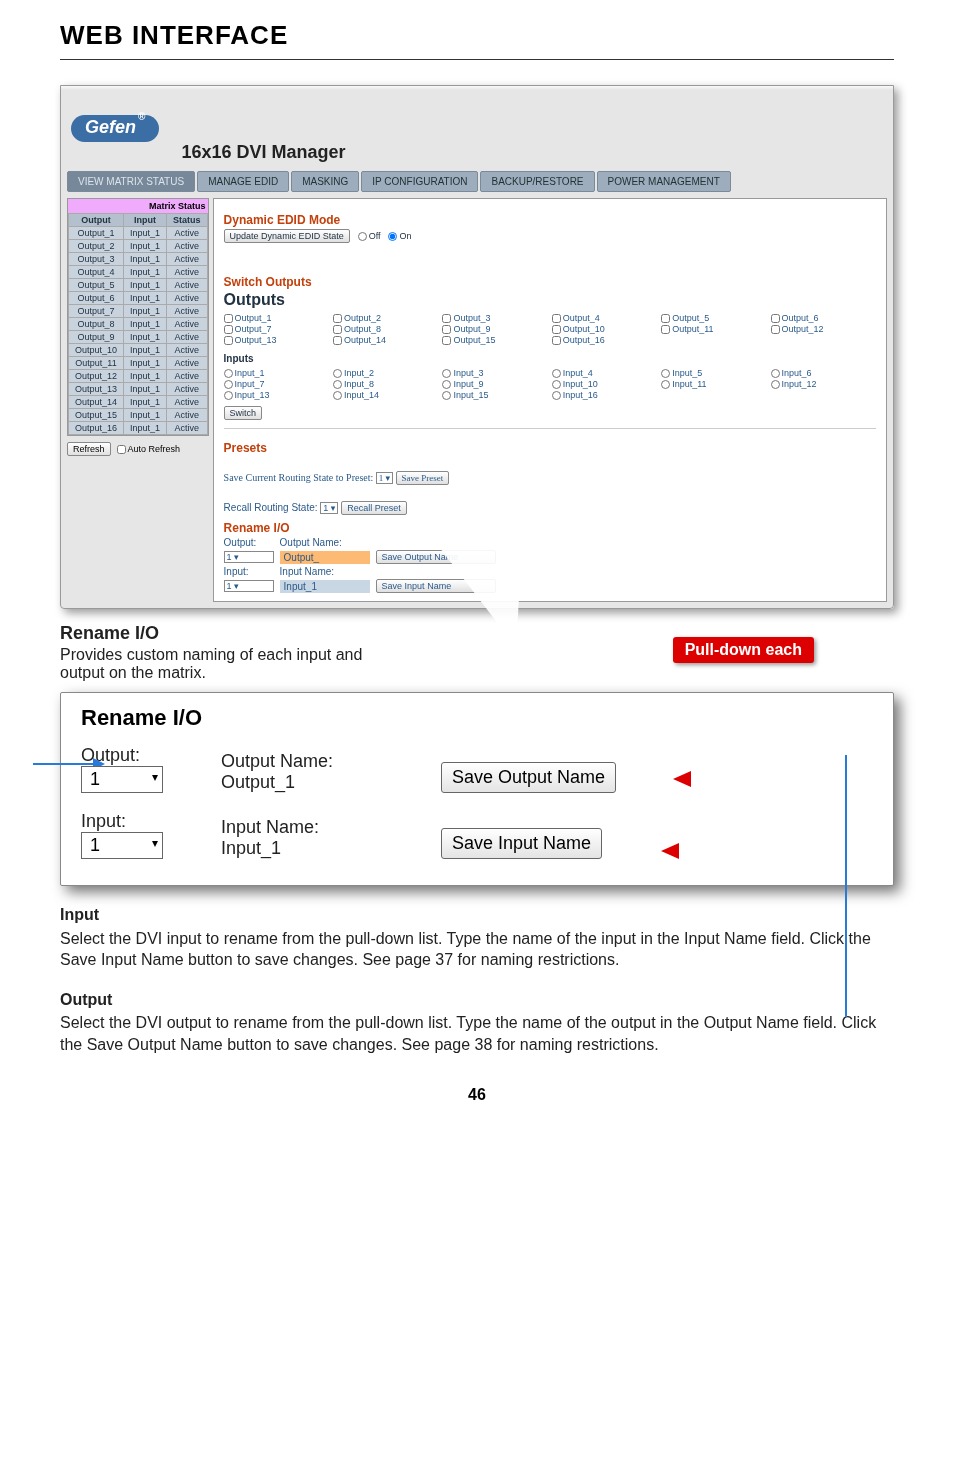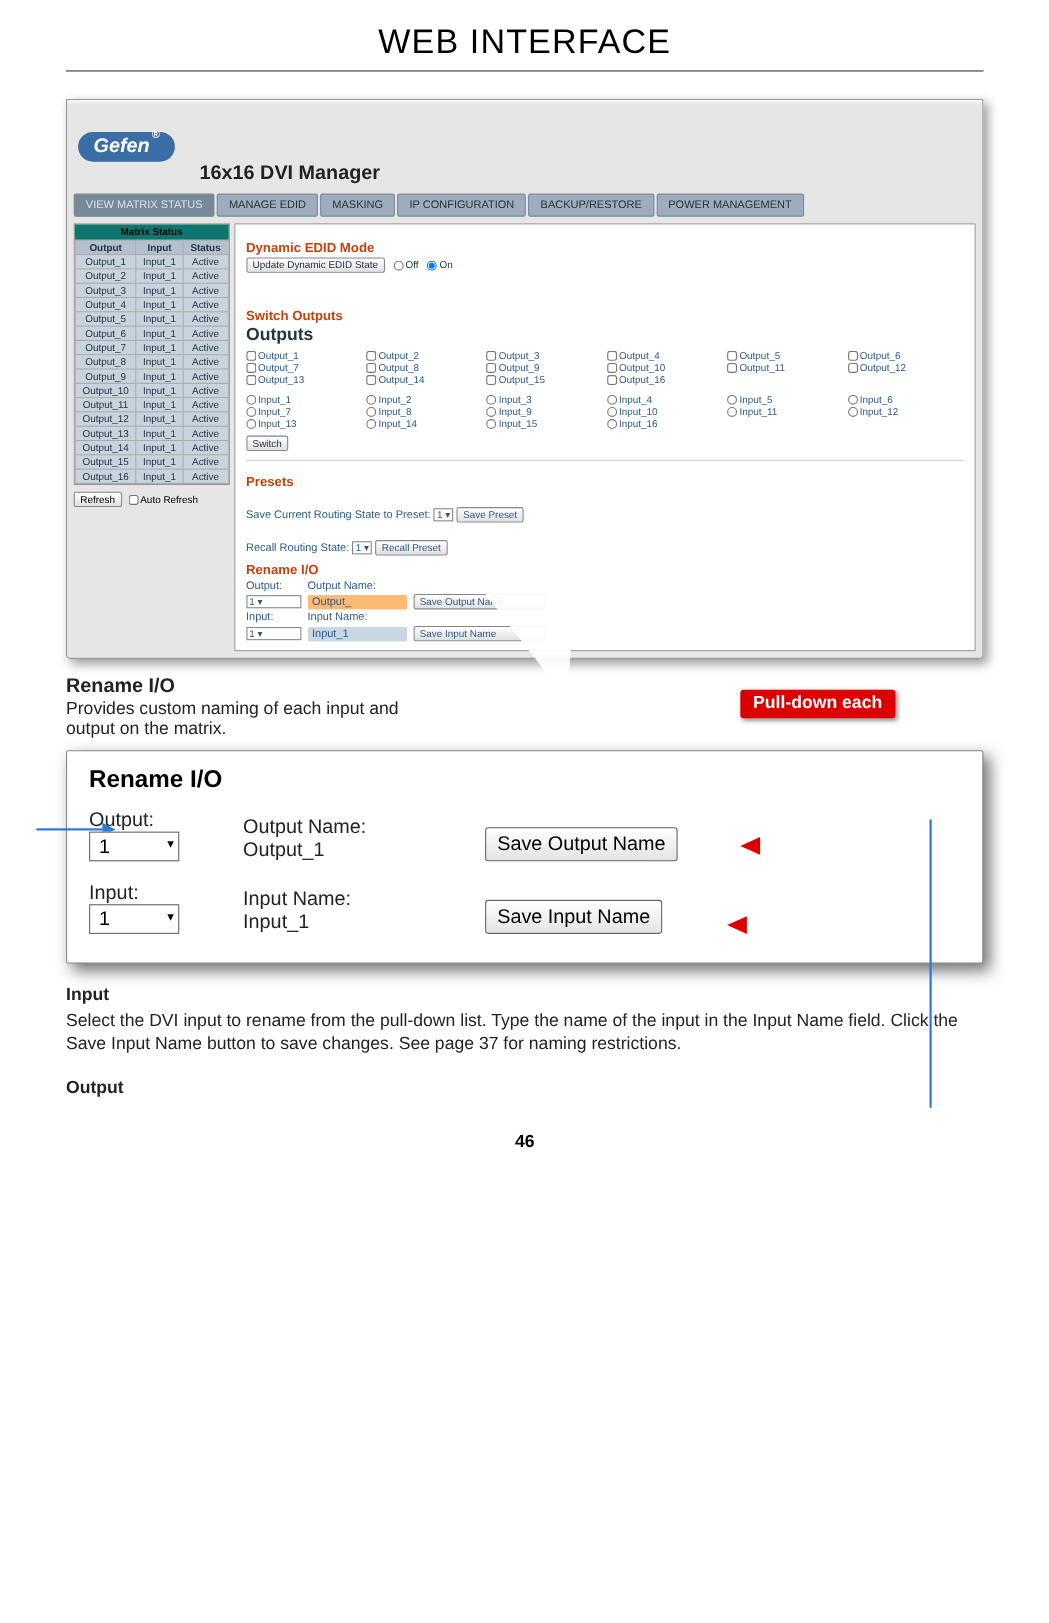--- a/index.html
+++ b/index.html
@@ -8,23 +8,23 @@
     font-family: Arial, Helvetica, sans-serif;
     background: #fff;
     width: 954px;
   }
   .page {
     width: 954px;
     padding: 20px 60px 40px 60px;
     box-sizing: border-box;
   }
   .page-title {
-    text-align: center;
-    font-size: 31px;
-    font-weight: normal;
+    text-align: left;
+    font-size: 26px;
+    font-weight: bold;
     letter-spacing: 1px;
     margin-bottom: 8px;
   }
   .hr {
     border: none;
     border-top: 1px solid #333;
     margin: 0 0 25px 0;
   }
   .app-outer {
     border: 1px solid #999;
@@ -78,24 +78,24 @@
   .app-body {
     display: flex;
     gap: 4px;
   }
   .matrix-status {
     border: 1px solid #999;
     font-size: 9px;
     background: #fff;
   }
   .matrix-status .ms-title {
-    text-align: center;
+    text-align: right;
     font-weight: bold;
     padding: 2px;
-    background: #0f766e;
+    background: #f0abfc;
   }
   .matrix-status table {
     border-collapse: collapse;
   }
   .matrix-status th, .matrix-status td {
     border: 1px solid #aaa;
     padding: 1px 6px;
     background: #c9d3de;
     color: #234;
     text-align: center;
@@ -500,20 +500,21 @@
             <label class="checkbox-item">
               <input type="checkbox" style="">
               <span class="r">Output_15</span>
             </label>
             <label class="checkbox-item">
               <input type="checkbox" style="">
               <span class="r">Output_16</span>
             </label>
           </div>
 
+        <div style="font-weight:bold;font-size:10px;">Inputs</div>
         <div class="grid-cols" id="inputs-grid" style="margin:4px 0 6px 0;">
             <label class="radio-item">
               <input type="radio" name="in" style="">
               <span class="r">Input_1</span>
             </label>
             <label class="radio-item">
               <input type="radio" name="in" style="">
               <span class="r">Input_2</span>
             </label>
             <label class="radio-item">
@@ -570,21 +571,21 @@
             </label>
             <label class="radio-item">
               <input type="radio" name="in" style="">
               <span class="r">Input_16</span>
             </label>
           </div>
         <span class="btn-sm">Switch</span>
 
         <div class="presets">
           <div class="section-title">Presets</div>
-          <div style="margin:16px 0;color:#2a5a8a;">
+          <div style="margin:16px 0;color:#2a5a8a;font-family:Liberation Serif, serif;">
             <span>Save Current Routing State to Preset:</span>
             <span class="select-sm"><span>1</span> ▾</span>
             <span class="btn-sm">Save Preset</span>
           </div>
           <div style="margin:4px 0;color:#2a5a8a;">
             <span>Recall Routing State:</span>
             <span class="select-sm"><span>1</span> ▾</span>
             <span class="btn-sm">Recall Preset</span>
           </div>
 
@@ -659,16 +660,17 @@
       <div>
         <span class="zoom-btn">Save Input Name</span>
       </div>
     </div>
   </div>
 
   <div class="body-text">
     <h4>Input</h4>
     <div>Select the DVI input to rename from the pull-down list.  Type the name of the input in the Input Name field.  Click the Save Input Name button to save changes.  See page 37 for naming restrictions.</div>
     <h4>Output</h4>
+    <div>Select the DVI output to rename from the pull-down list.  Type the name of the output in the Output Name field.  Click the Save Output Name button to save changes.  See page 38 for naming restrictions.</div>
   </div>
 
   <div class="page-num">46</div>
 </div>
 
 </body></html>

